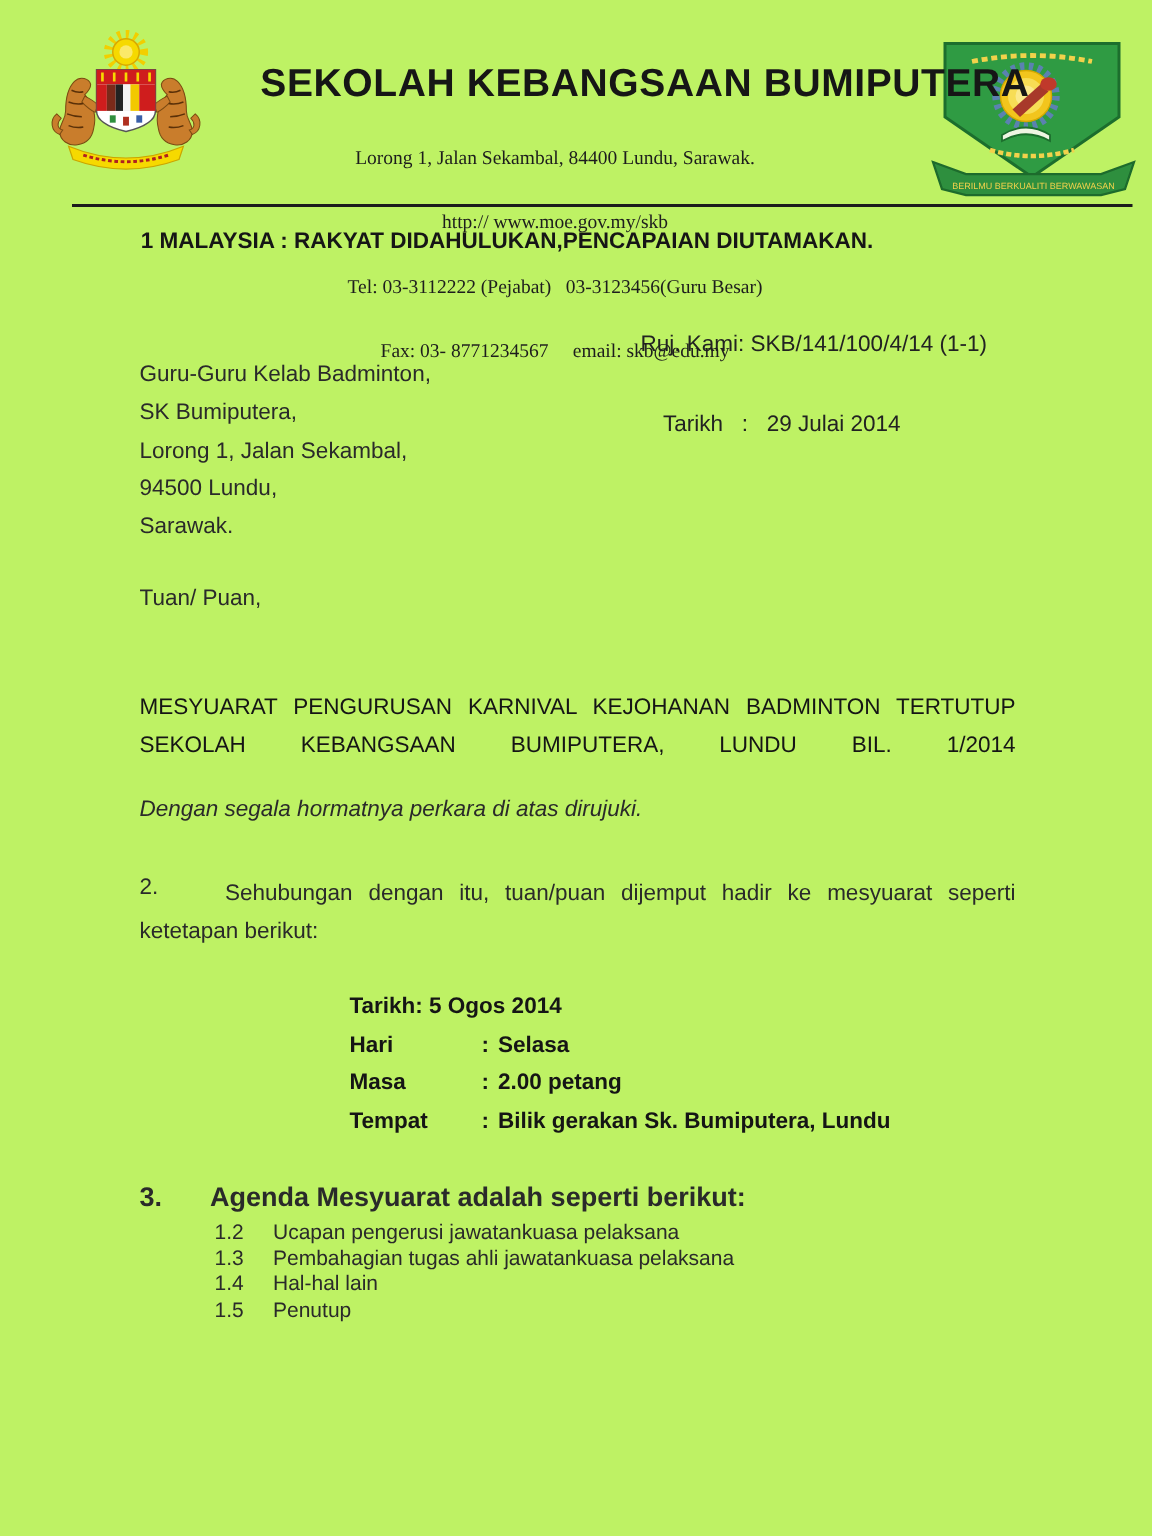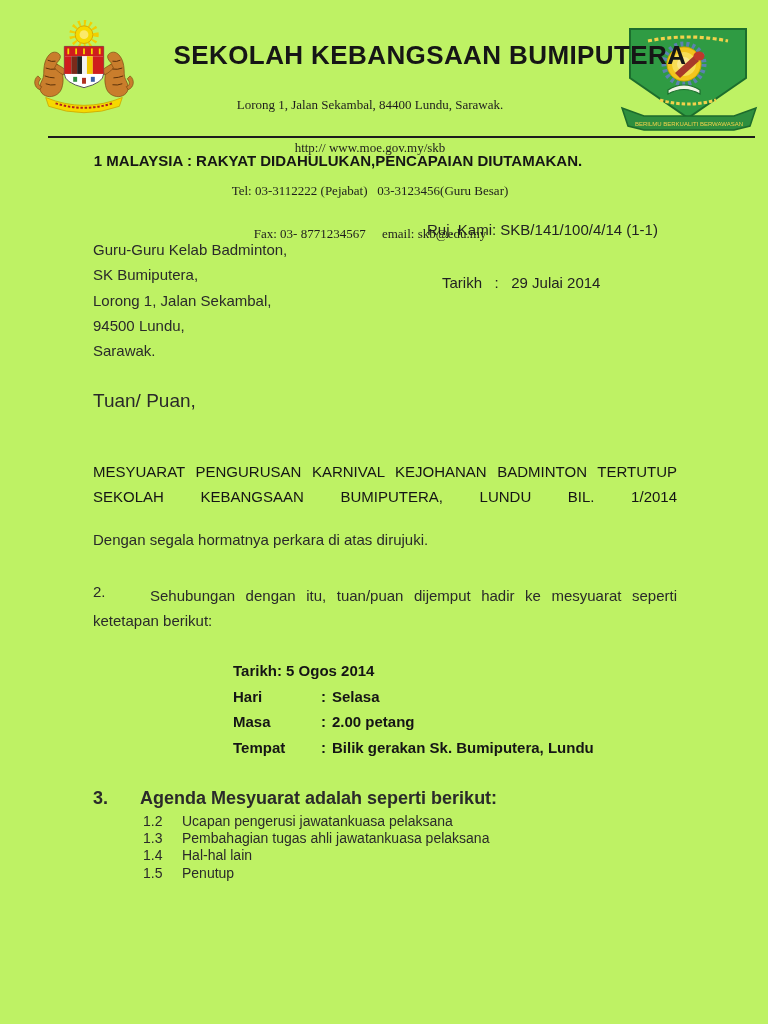--- a/index.html
+++ b/index.html
@@ -14,27 +14,27 @@
         font-family:"Liberation Serif","DejaVu Serif",serif;font-size:13px;line-height:14.4px;
         color:#1d1d1d;white-space:pre;}
   .rule{position:absolute;left:48px;top:136px;width:707px;height:2px;background:#1c1c1c;}
   
   .slogan{position:absolute;left:0;top:152px;width:676px;text-align:center;
         font-size:15px;font-weight:700;color:#161616;}
   .refblock{position:absolute;left:427px;top:186px;font-size:15px;line-height:17.5px;color:#222;white-space:pre;}
   .ref-line2{padding-left:15px;}
   
   .recipient{position:absolute;left:93px;top:237px;font-size:15px;line-height:25.3px;color:#2a2a2a;}
-  .salutation{position:absolute;left:93px;top:390px;font-size:19px;color:#2a2a2a;}
+  .salutation{position:absolute;left:93px;top:390px;font-size:15px;color:#2a2a2a;}
   
   .subject{position:absolute;left:93px;top:459px;width:584px;margin:0;
         font-size:15px;font-weight:400;line-height:25.4px;color:#151515;
         text-align:justify;}
   .subject::after{content:"";display:inline-block;width:100%;}
-  .intro{position:absolute;left:93px;top:531px;margin:0;font-size:15px;color:#2a2a2a;}
+  .intro{position:absolute;left:93px;top:531px;margin:0;font-size:15px;color:#2a2a2a;font-style:italic;}
   .para2-num{position:absolute;left:93px;top:583px;font-size:15px;color:#2a2a2a;}
   .para2{position:absolute;left:93px;top:583px;width:584px;margin:0;font-size:15px;
         line-height:25.4px;color:#2a2a2a;text-align:justify;text-indent:57px;}
   
   .meeting{position:absolute;left:233px;top:658px;font-size:15px;font-weight:700;
         line-height:25.5px;color:#151515;}
   .m-label{display:inline-block;width:88px;}
   .m-colon{display:inline-block;margin-right:6px;}
   
   .agenda-head{position:absolute;left:93px;top:788px;font-size:18px;color:#2a2a2a;font-weight:bold;}

